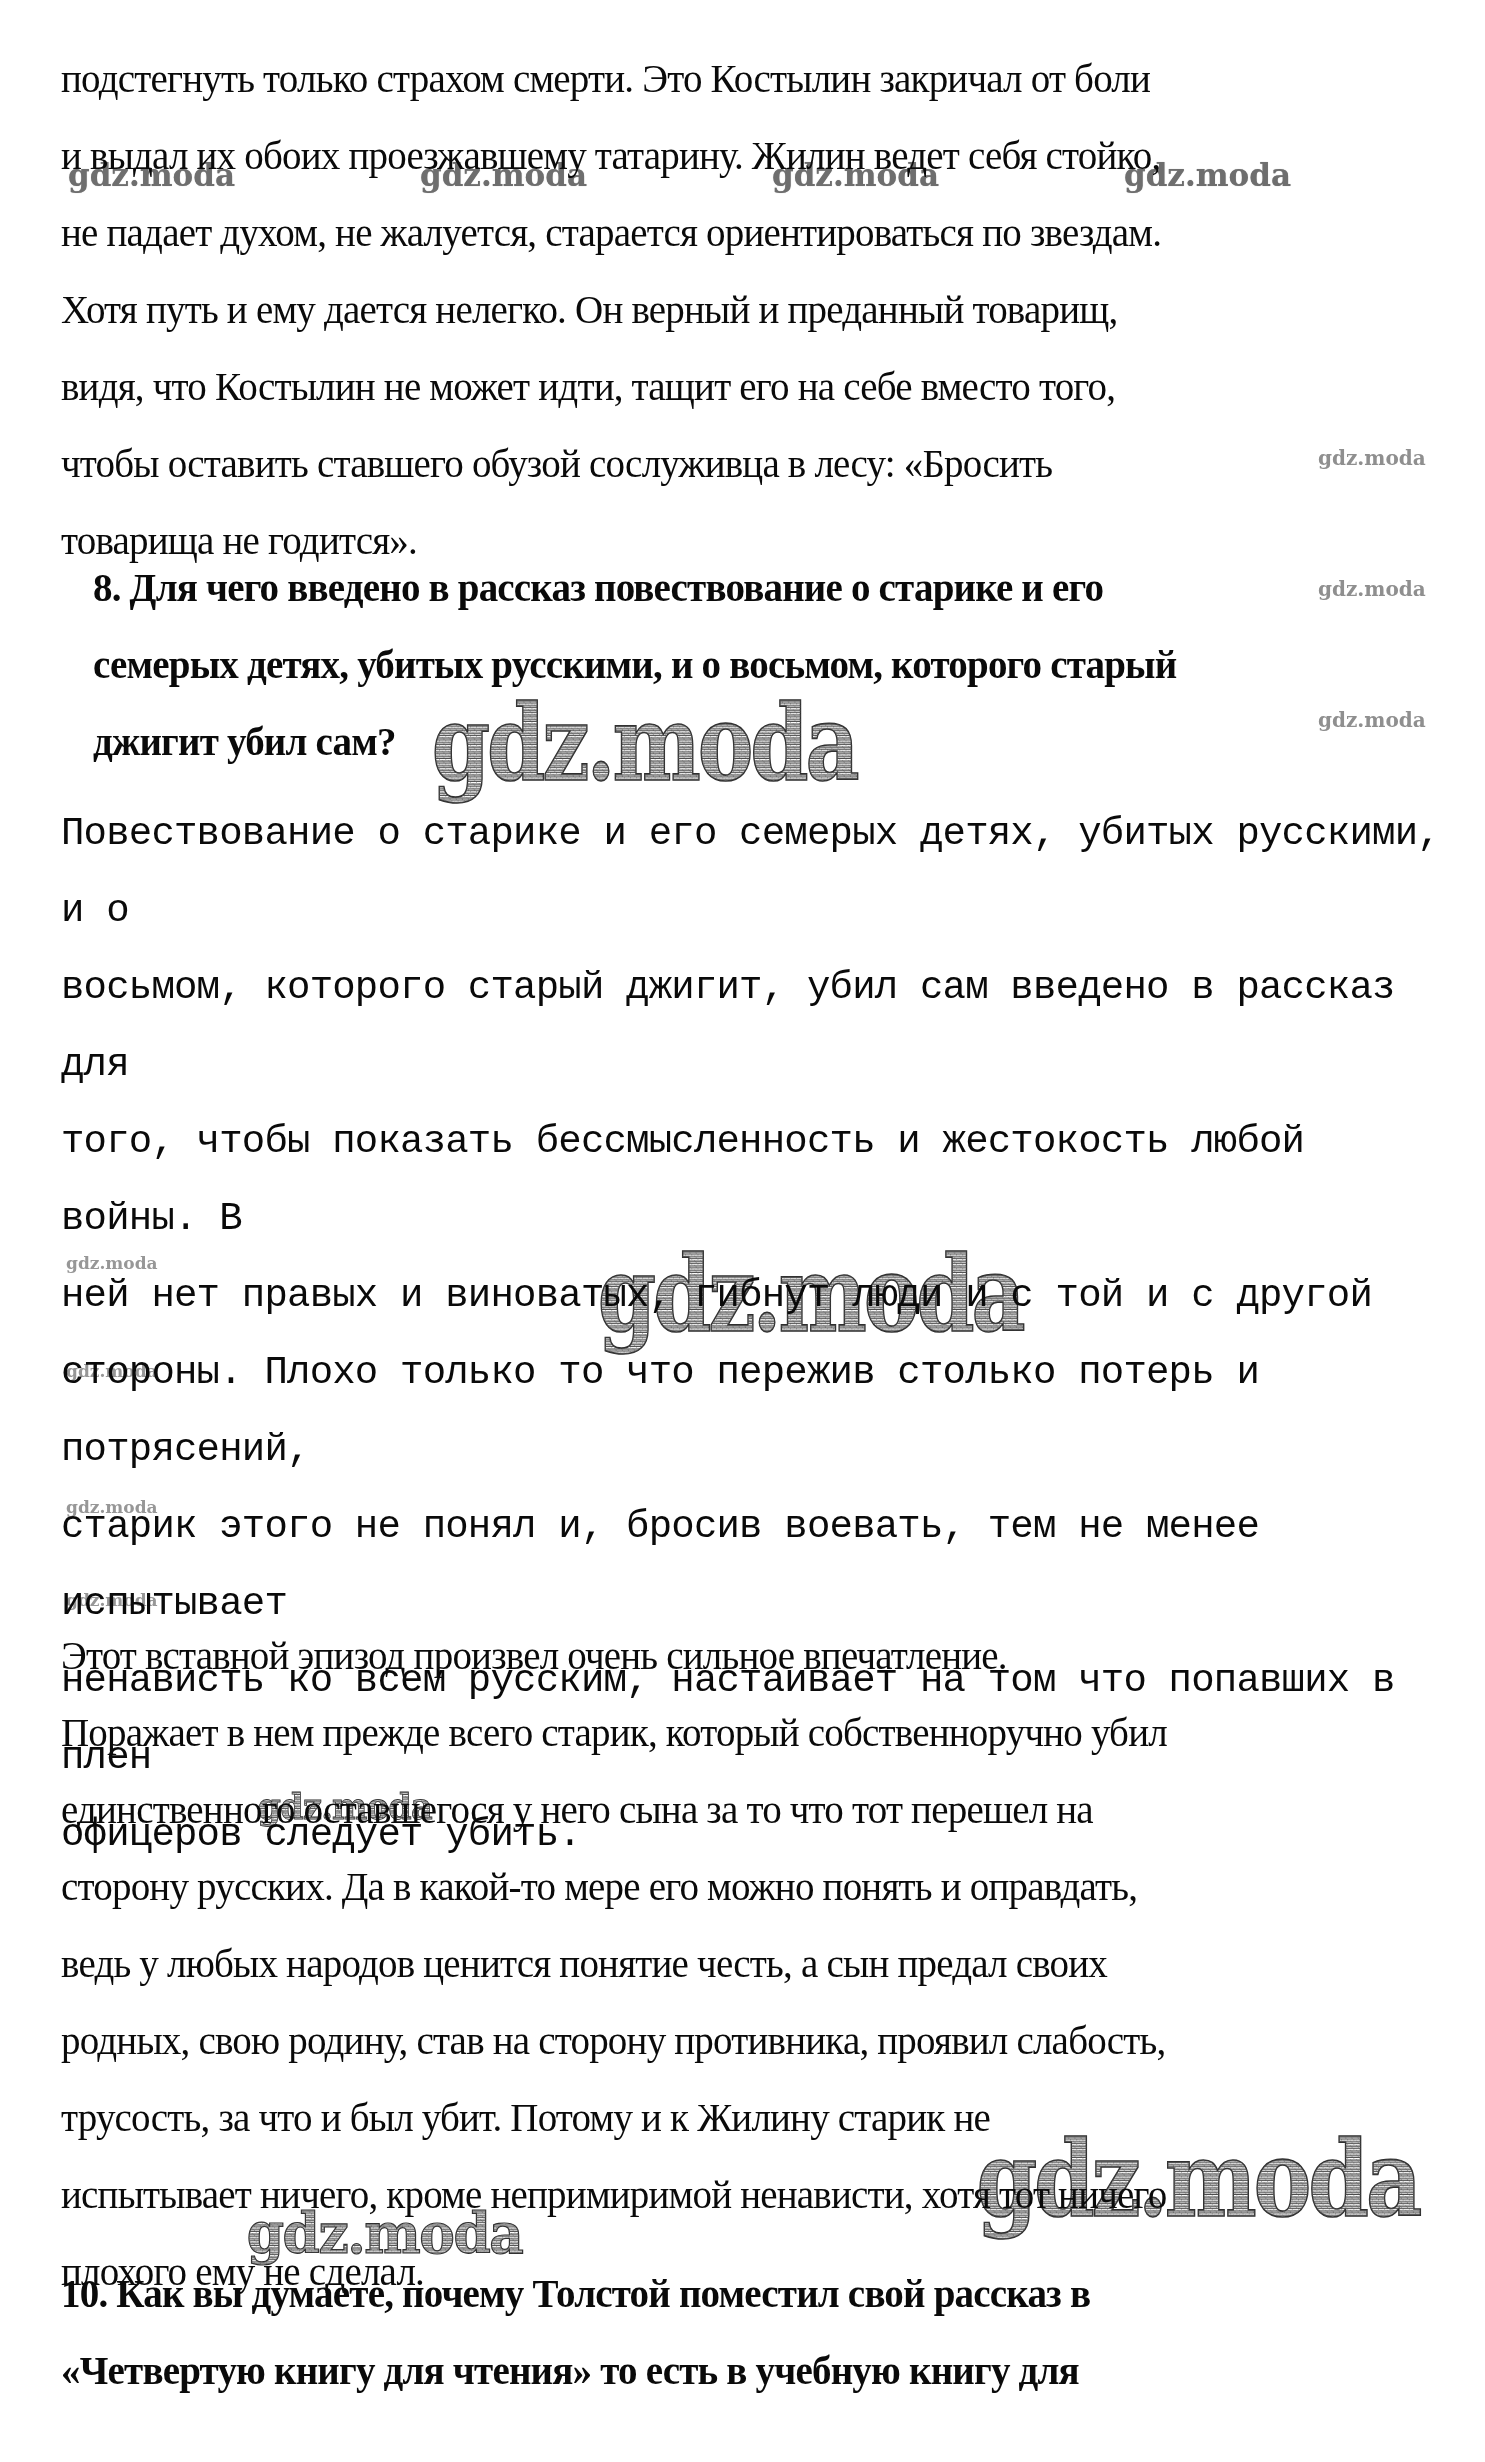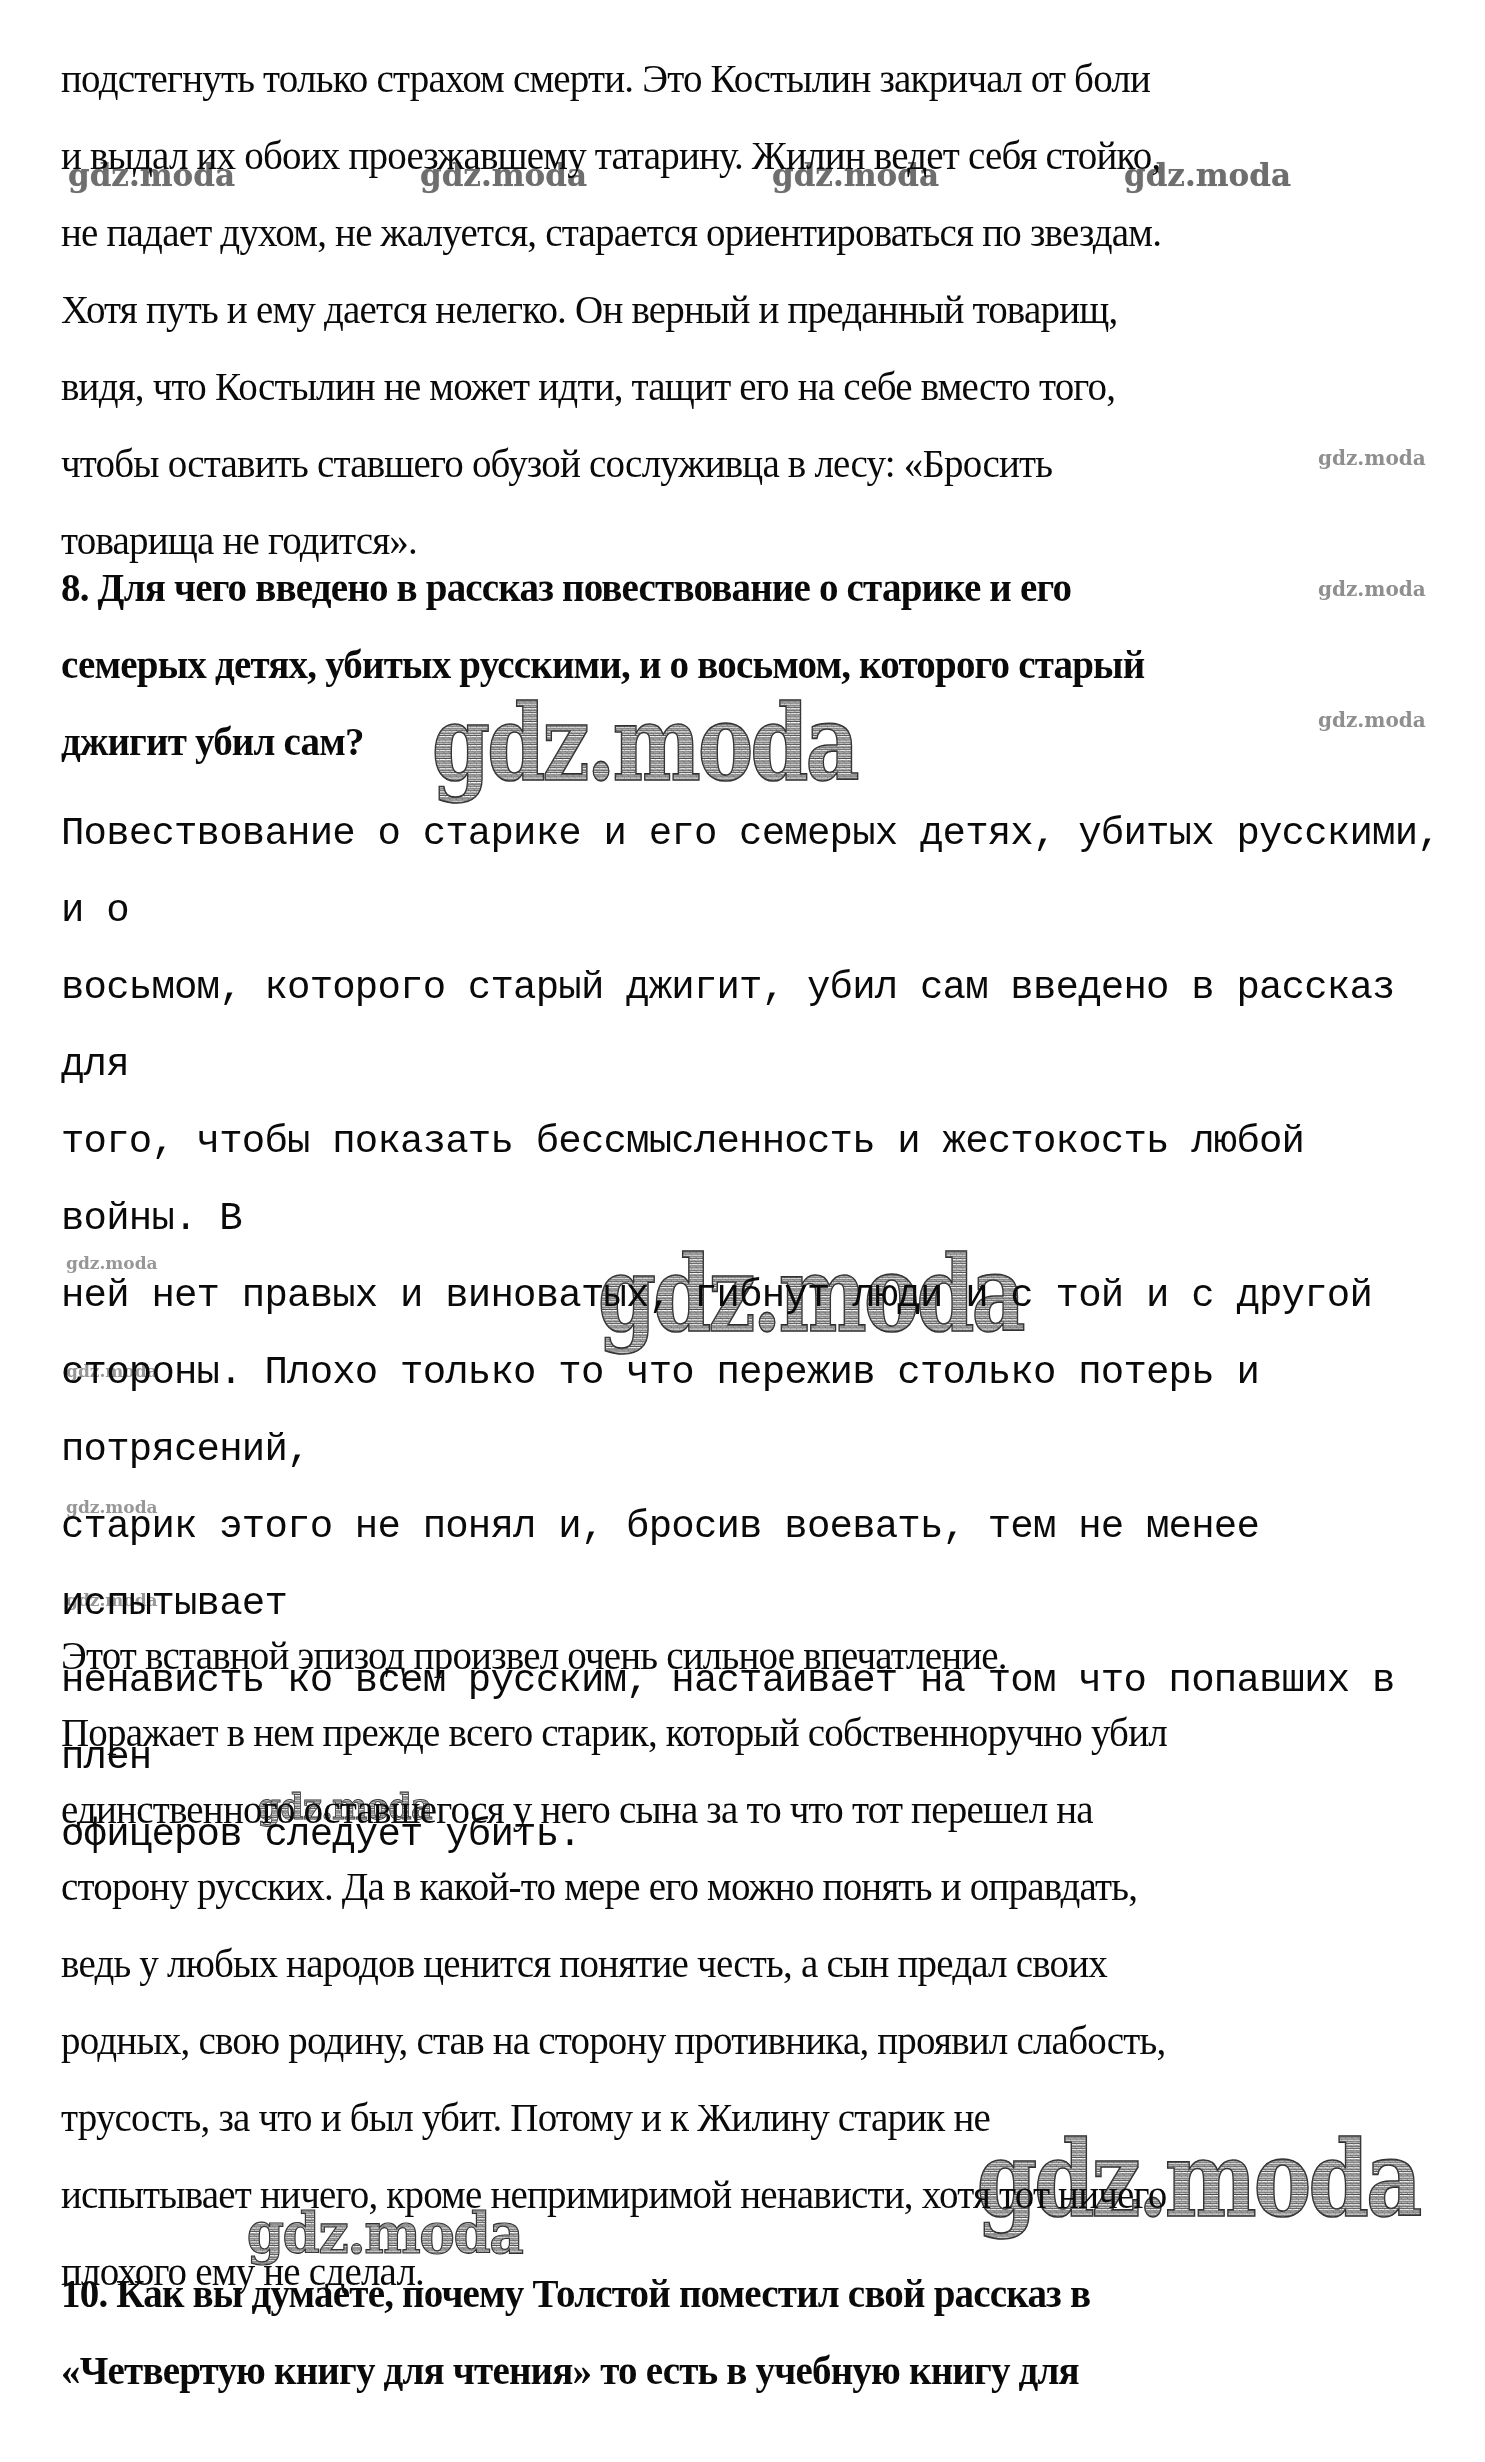--- a/index.html
+++ b/index.html
@@ -118,21 +118,21 @@
   </svg>
 
   <div class="textblock paragraph" style="top:40px;">подстегнуть только страхом смерти. Это Костылин закричал от боли
 и выдал их обоих проезжавшему татарину. Жилин ведет себя стойко,
 не падает духом, не жалуется, старается ориентироваться по звездам.
 Хотя путь и ему дается нелегко. Он верный и преданный товарищ,
 видя, что Костылин не может идти, тащит его на себе вместо того,
 чтобы оставить ставшего обузой сослуживца в лесу: «Бросить
 товарища не годится».</div>
 
-  <div class="textblock question" style="top:549px;">8. Для чего введено в рассказ повествование о старике и его
+  <div class="textblock question" style="top:549px;margin-left:32px;">8. Для чего введено в рассказ повествование о старике и его
 семерых детях, убитых русскими, и о восьмом, которого старый
 джигит убил сам?</div>
 
   <div class="textblock paragraph" style="top:796px;font-family:Liberation Mono, monospace;">Повествование о старике и его семерых детях, убитых русскими, и о
 восьмом, которого старый джигит, убил сам введено в рассказ для
 того, чтобы показать бессмысленность и жестокость любой войны. В
 ней нет правых и виноватых, гибнут люди и с той и с другой
 стороны. Плохо только то что пережив столько потерь и потрясений,
 старик этого не понял и, бросив воевать, тем не менее испытывает
 ненависть ко всем русским, настаивает на том что попавших в плен

